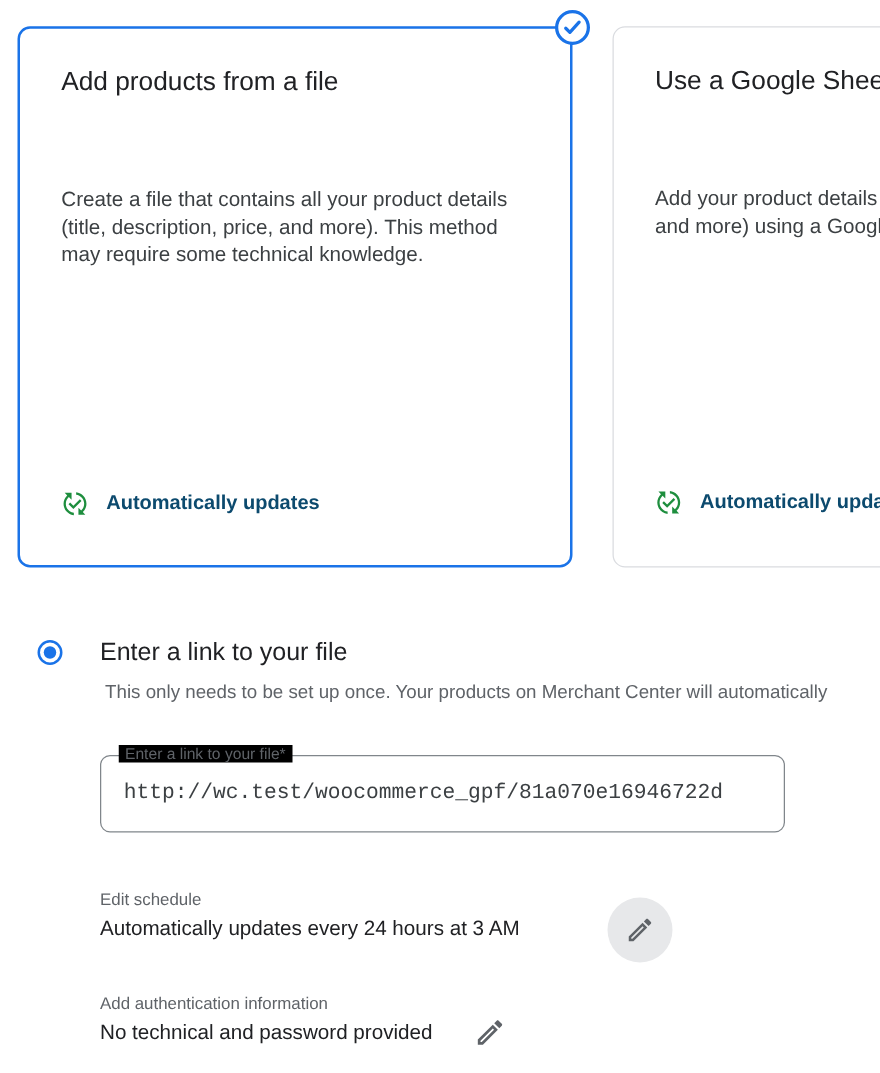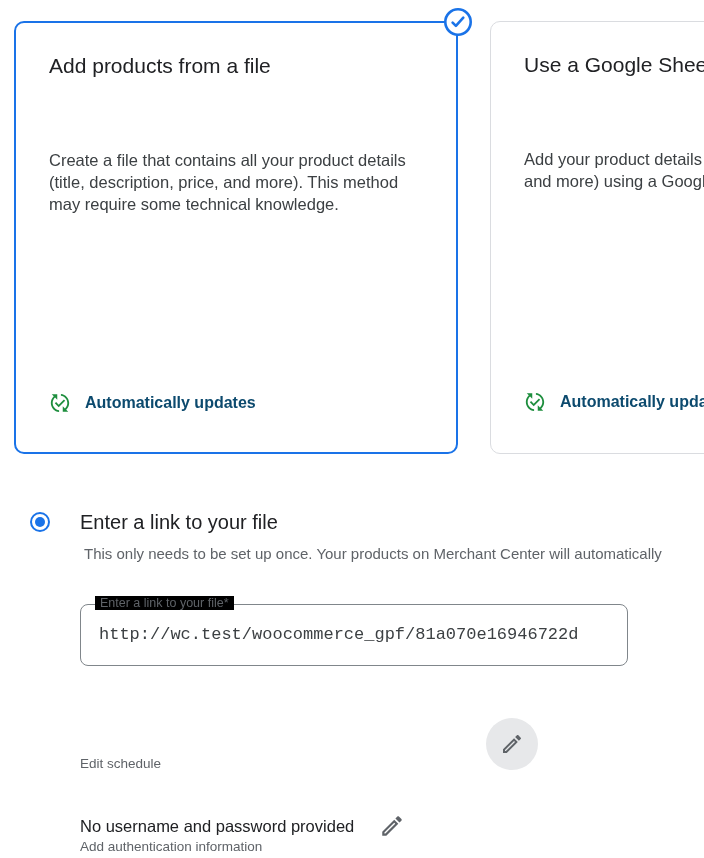--- a/index.html
+++ b/index.html
@@ -25,21 +25,21 @@
   .radio-inner { position: absolute; left: 3px; top: 3px; width: 10px; height: 10px; border-radius: 50%; background: #1a73e8; }
   .radio-label { position: absolute; left: 80px; top: 512px; font-size: 20px; line-height: 20px; color: #202124; white-space: nowrap; }
   .radio-desc { position: absolute; left: 84px; top: 544px; font-size: 15px; line-height: 19px; color: #5f6368; white-space: nowrap; }
 
   
   .field { position: absolute; left: 80px; top: 604px; width: 548px; height: 62px; border: 1.5px solid #80868b; border-radius: 8px; background: #fff; }
   .field-label { position: absolute; left: 14px; top: -9px; padding: 0 5px; background: #000000; font-size: 12.5px; color: #5f6368; white-space: nowrap; }
   .field-input { position: absolute; left: 18px; top: 20px; width: 510px; border: none; outline: none; font-family: Liberation Mono, monospace; font-size: 17px; color: #3c4043; background: transparent; }
 
   
-  .mini-label { position: absolute; left: 80px; font-size: 13.5px; line-height: 17px; color: #5f6368; white-space: nowrap; margin-top: 44px; }
+  .mini-label { position: absolute; left: 80px; font-size: 13.5px; line-height: 17px; color: #5f6368; white-space: nowrap; }
   .row-value { position: absolute; left: 80px; font-size: 16.5px; line-height: 21px; color: #202124; white-space: nowrap; }
   .schedule-label { top: 711px; }
   .schedule-value { top: 733px; }
   .auth-label { top: 794px; }
   .auth-value { top: 816px; }
 
   .icon-btn-circle { position: absolute; left: 486px; top: 718px; width: 52px; height: 52px; border-radius: 50%; background: #e7e8ea; display: flex; align-items: center; justify-content: center; cursor: pointer; border: none; }
   .icon-btn-plain { position: absolute; left: 379px; top: 813px; width: 26px; height: 26px; background: transparent; border: none; display: flex; align-items: center; justify-content: center; cursor: pointer; }
   .pencil { width: 24px; height: 24px; }
 </style>
@@ -80,27 +80,28 @@
   </div>
   <div class="radio-label">Enter a link to your file</div>
   <div class="radio-desc">This only needs to be set up once. Your products on Merchant Center will automatically</div>
 
   <div class="field">
     <div class="field-label">Enter a link to your file*</div>
     <input class="field-input" type="text" value="http://wc.test/woocommerce_gpf/81a070e16946722d" style="">
   </div>
 
   <div class="mini-label schedule-label">Edit schedule</div>
+  <div class="row-value schedule-value">Automatically updates every 24 hours at 3 AM</div>
   <button class="icon-btn-circle">
     <svg class="pencil" viewBox="0 0 24 24" fill="#5f6368">
       <path d="M14.06 9.02l.92.92L5.92 19H5v-.92l9.06-9.06M17.66 3c-.25 0-.51.1-.7.29l-1.83 1.83 3.75 3.75 1.83-1.83c.39-.39.39-1.02 0-1.41l-2.34-2.34c-.2-.2-.45-.29-.71-.29zm-3.6 3.19L3 17.25V21h3.75L17.81 9.94l-3.75-3.75z"></path>
     </svg>
   </button>
 
   <div class="mini-label auth-label">Add authentication information</div>
-  <div class="row-value auth-value">No username and password provided</div>
+  <div class="row-value auth-value">No technical and password provided</div>
   <button class="icon-btn-plain">
     <svg class="pencil" viewBox="0 0 24 24" fill="#5f6368" style="width:26px;height:26px">
       <path d="M14.06 9.02l.92.92L5.92 19H5v-.92l9.06-9.06M17.66 3c-.25 0-.51.1-.7.29l-1.83 1.83 3.75 3.75 1.83-1.83c.39-.39.39-1.02 0-1.41l-2.34-2.34c-.2-.2-.45-.29-.71-.29zm-3.6 3.19L3 17.25V21h3.75L17.81 9.94l-3.75-3.75z"></path>
     </svg>
   </button>
 
 </div>
 
 </body></html>

